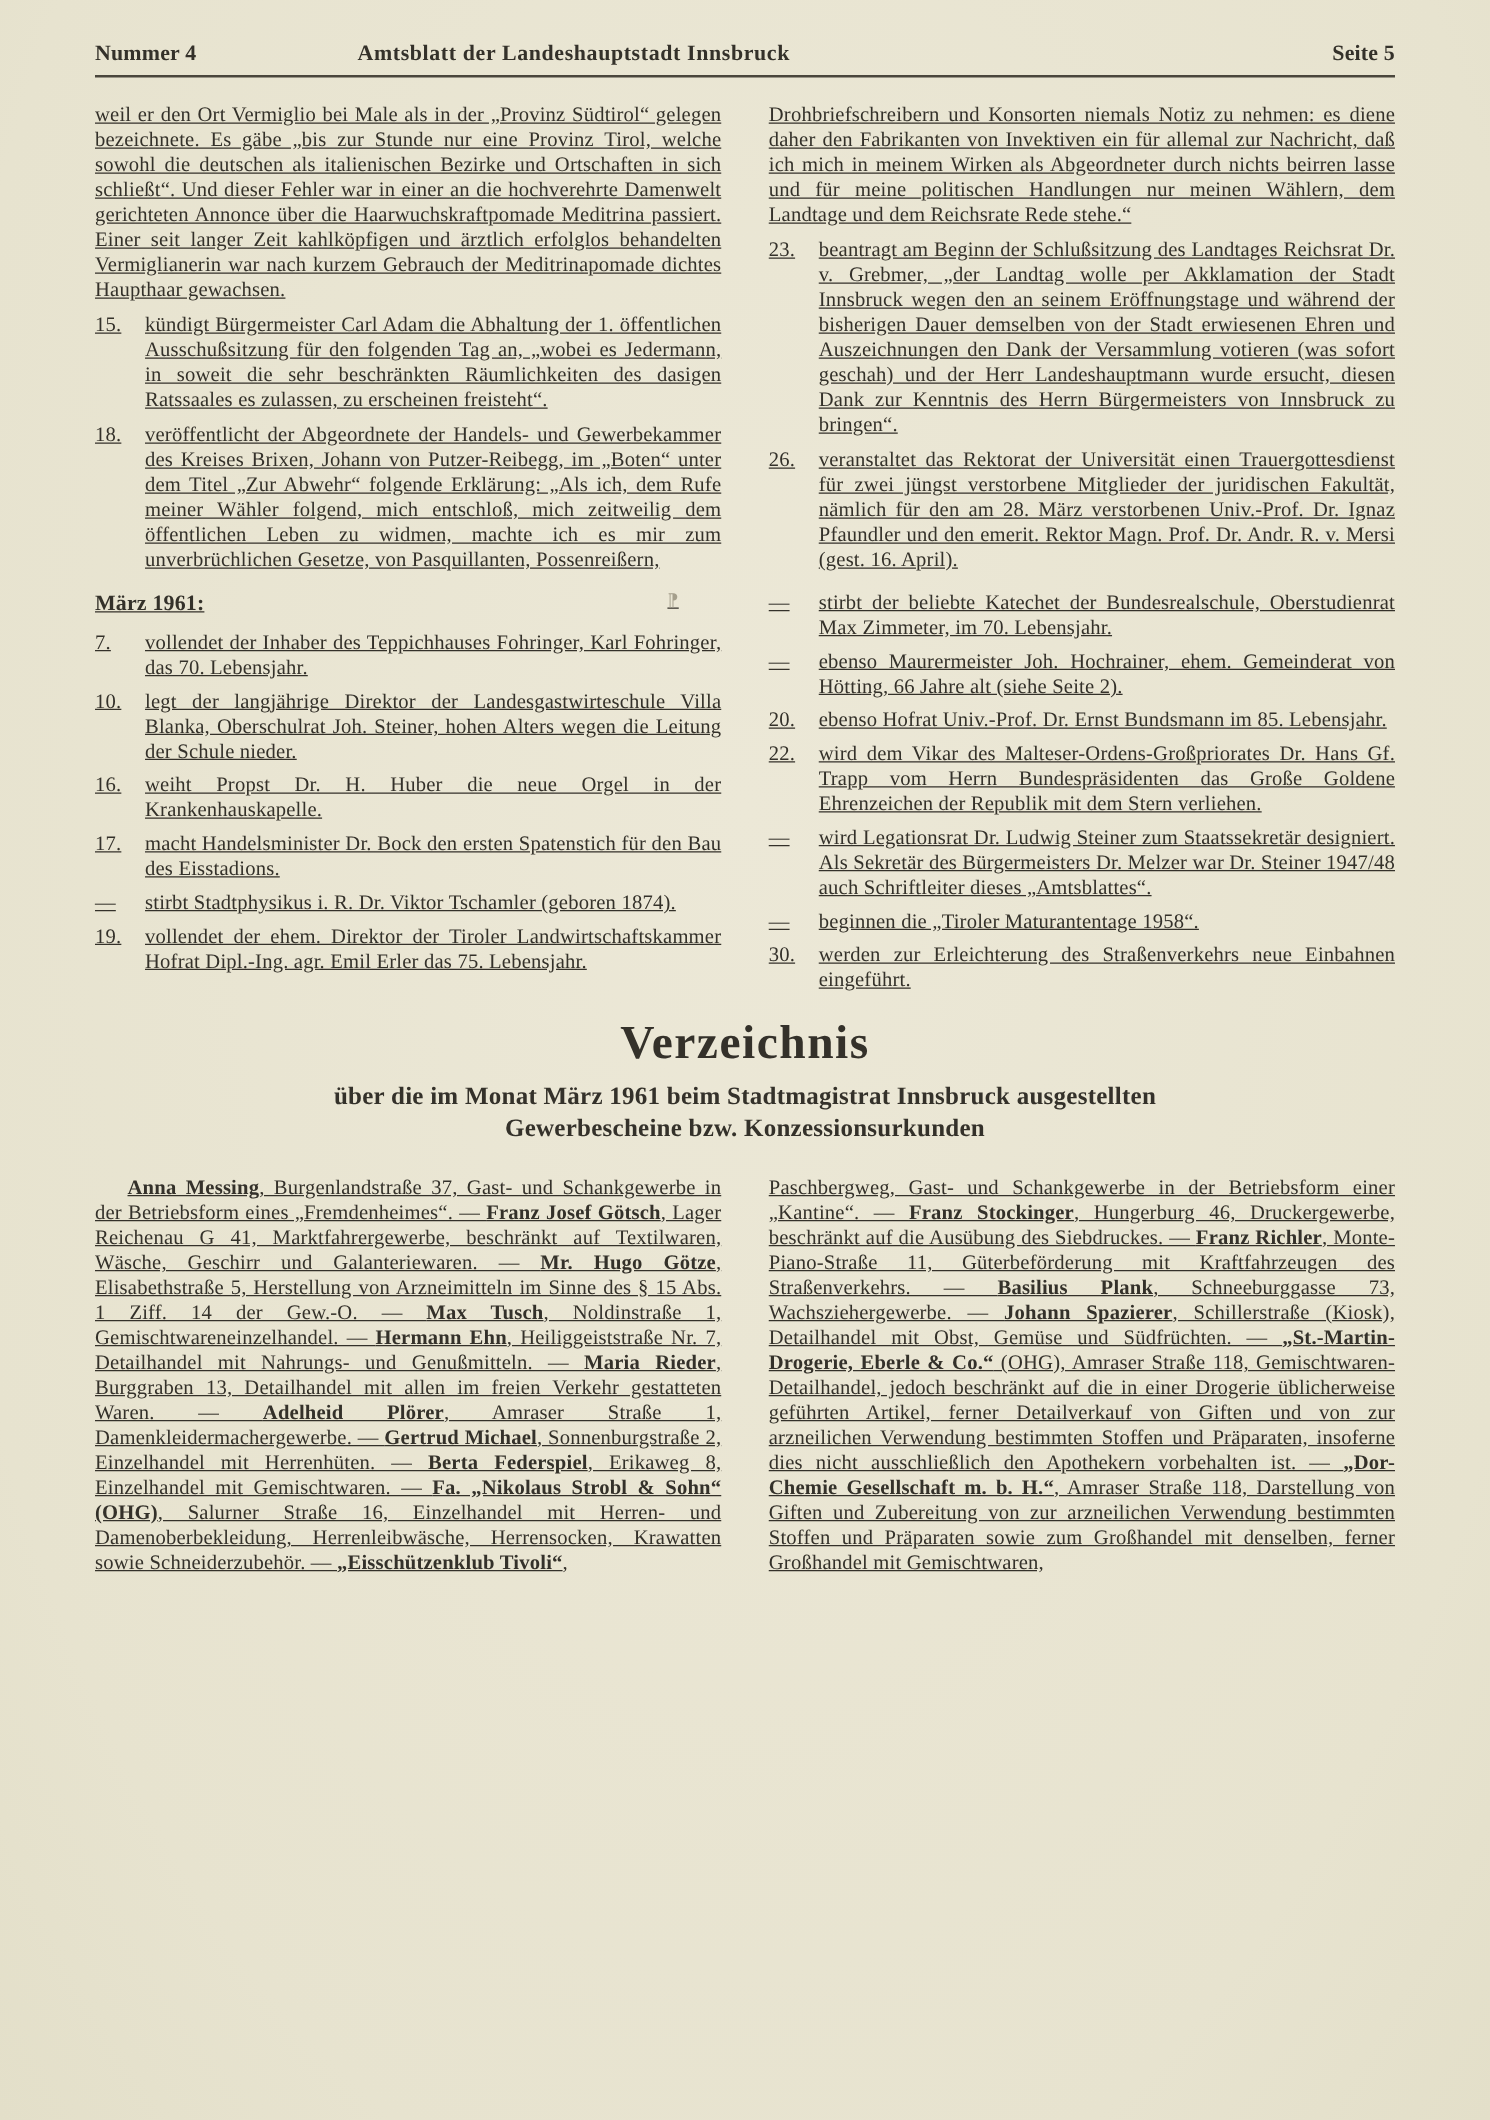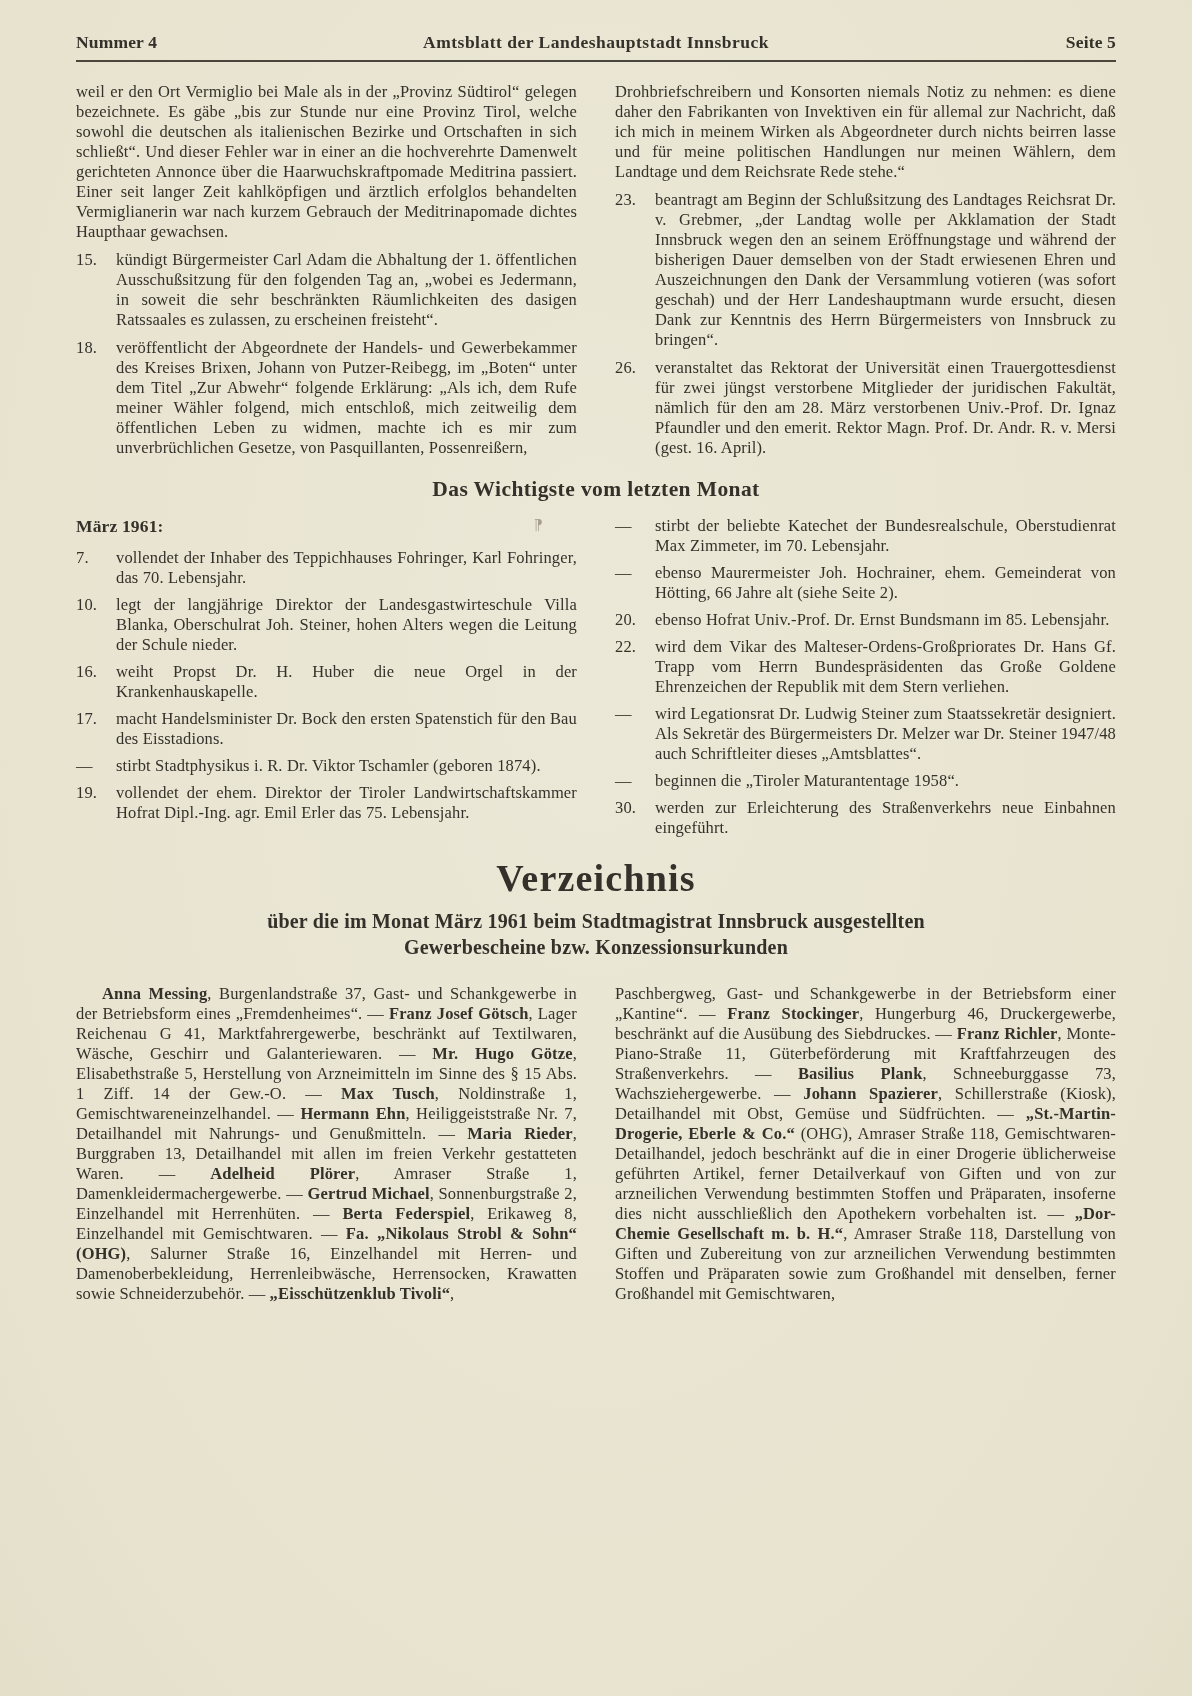--- a/index.html
+++ b/index.html
@@ -17,26 +17,26 @@
     color:var(--ink);
     font-family:"Liberation Serif","DejaVu Serif",serif;
     font-size:16.5px;line-height:20px;letter-spacing:.15px;
   }
   .page{padding:32px 76px 0;}
 
   
   .masthead{display:flex;align-items:baseline;font-size:17.5px;font-weight:700;}
   .masthead .side{flex:0 0 210px;}
   .masthead .side.right{text-align:right;}
-  .masthead .title{flex:1;text-align:center;letter-spacing:.5px;}
+  .masthead .title{flex:1;text-align:left;letter-spacing:.5px;}
   .rule{height:0;border:0;border-top:2px solid var(--rule);margin:8px 0 0;}
 
   
   .cols{display:flex;gap:38px;margin-top:20px;}
-  .col{flex:1;min-width:0;text-align:justify;hyphens:auto;overflow-wrap:break-word;}
+  .col{flex:1;min-width:0;text-align:justify;hyphens:auto;overflow-wrap:break-word;text-decoration:underline;}
 
   .para{margin:0 0 8px;}
   .item{display:flex;margin-top:8px;}
   .item .num{flex:0 0 28px;text-align:left;margin-right:12px;white-space:nowrap;}
   .item .txt{flex:1;text-align:justify;hyphens:auto;min-width:0;}
 
   
   .monthly-heading{margin:18px 0 0;text-align:center;font-size:21.5px;line-height:26px;font-weight:700;letter-spacing:.4px;}
   .monthly .cols{margin-top:14px;}
   .date-row{display:flex;align-items:flex-start;margin-bottom:12px;}
@@ -85,21 +85,20 @@
         <span class="txt">beantragt am Beginn der Schlußsitzung des Landtages Reichsrat Dr. v. Grebmer, „der Landtag wolle per Akklamation der Stadt Innsbruck wegen den an seinem Eröffnungstage und während der bisherigen Dauer demselben von der Stadt erwiesenen Ehren und Auszeichnungen den Dank der Versammlung votieren (was sofort geschah) und der Herr Landeshauptmann wurde ersucht, diesen Dank zur Kenntnis des Herrn Bürgermeisters von Innsbruck zu bringen“.</span>
       </div>
       <div class="item">
         <span class="num">26.</span>
         <span class="txt">veranstaltet das Rektorat der Universität einen Trauergottesdienst für zwei jüngst verstorbene Mitglieder der juridischen Fakultät, nämlich für den am 28. März verstorbenen Univ.-Prof. Dr. Ignaz Pfaundler und den emerit. Rektor Magn. Prof. Dr. Andr. R. v. Mersi (gest. 16. April).</span>
       </div>
     </div>
   </section>
 
   <section class="monthly">
-    <h2 class="monthly-heading">Das Wichtigste vom letzten Monat</h2>
     <div class="cols">
       <div class="col">
         <div class="date-row">
           <span class="date-label">März 1961:</span>
           <span class="artifact">⁋</span>
         </div>
         <div class="item">
           <span class="num">7.</span>
           <span class="txt">vollendet der Inhaber des Teppichhauses Fohringer, Karl Fohringer, das 70. Lebensjahr.</span>
         </div>

